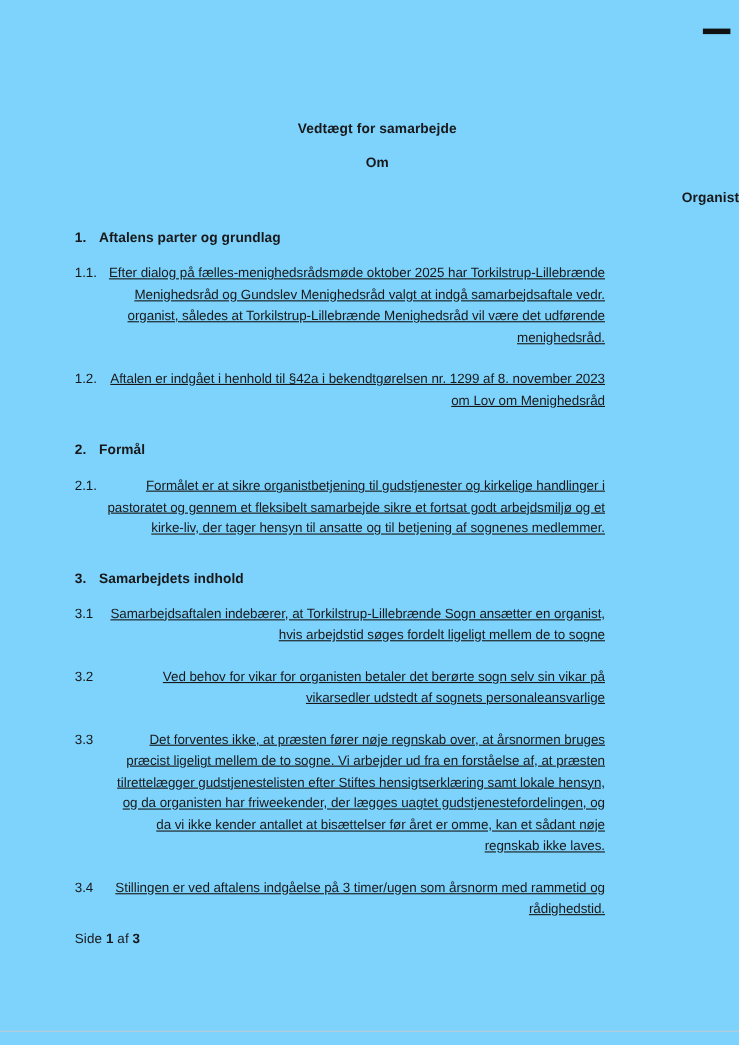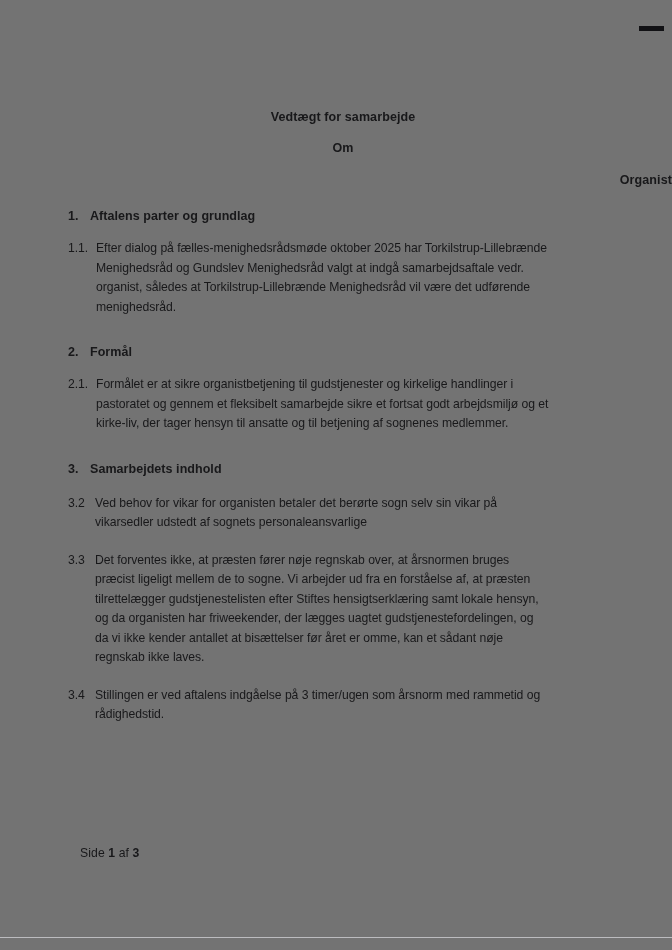--- a/index.html
+++ b/index.html
@@ -4,21 +4,21 @@
 <style>
   html, body {
     margin: 0;
     padding: 0;
     background: #ffffff;
   }
   .page {
     position: relative;
     width: 672px;
     height: 950px;
-    background: #737373;
+    background: #7dd3fc;
     overflow: hidden;
     font-family: "Liberation Sans", sans-serif;
     color: #18181a;
     -webkit-font-smoothing: antialiased;
   }
 
   
   .scan-bar {
     position: absolute;
     left: 639px;
@@ -98,32 +98,33 @@
   .item:last-child { margin-bottom: 0; }
   .item .num {
     position: absolute;
     left: 0;
     top: 0;
     white-space: pre;
   }
   .item .body {
     display: block;
     padding-left: 28px;
-    text-align: left;
+    text-align: right;
+    text-decoration: underline;
   }
   
   .sec3 .item .body { padding-left: 27px; }
 
   .sp-18 { margin-top: 18px; }
   .sp-22 { margin-top: 22px; }
 
   
   .footer {
     position: absolute;
-    left: 80px;
+    left: 68px;
     top: 846px;
     font-size: 12.2px;
     letter-spacing: .1px;
   }
   .footer b { font-weight: bold; }
 </style>
 </head>
 <body>
 
 <div class="page">
@@ -141,20 +142,24 @@
     <div class="section sp-22">
       <div class="section-heading">
         <span class="num">1.</span>
         <span class="label">Aftalens parter og grundlag</span>
       </div>
       <div class="items">
         <div class="item">
           <span class="num">1.1.</span>
           <span class="body">Efter dialog på fælles-menighedsrådsmøde oktober 2025 har Torkilstrup-Lillebrænde Menighedsråd og Gundslev Menighedsråd valgt at indgå samarbejdsaftale vedr. organist, således at Torkilstrup-Lillebrænde Menighedsråd vil være det udførende menighedsråd.</span>
         </div>
+        <div class="item sp-18">
+          <span class="num">1.2.</span>
+          <span class="body">Aftalen er indgået i henhold til §42a i bekendtgørelsen nr. 1299 af 8. november 2023 om Lov om Menighedsråd</span>
+        </div>
       </div>
     </div>
 
     <div class="section">
       <div class="section-heading">
         <span class="num">2.</span>
         <span class="label">Formål</span>
       </div>
       <div class="items">
         <div class="item">
@@ -163,20 +168,24 @@
         </div>
       </div>
     </div>
 
     <div class="section sec3">
       <div class="section-heading">
         <span class="num">3.</span>
         <span class="label">Samarbejdets indhold</span>
       </div>
       <div class="items">
+        <div class="item">
+          <span class="num">3.1</span>
+          <span class="body">Samarbejdsaftalen indebærer, at Torkilstrup-Lillebrænde Sogn ansætter en organist, hvis arbejdstid søges fordelt ligeligt mellem de to sogne</span>
+        </div>
         <div class="item sp-18">
           <span class="num">3.2</span>
           <span class="body">Ved behov for vikar for organisten betaler det berørte sogn selv sin vikar på vikarsedler udstedt af sognets personaleansvarlige</span>
         </div>
         <div class="item sp-18">
           <span class="num">3.3</span>
           <span class="body">Det forventes ikke, at præsten fører nøje regnskab over, at årsnormen bruges præcist ligeligt mellem de to sogne. Vi arbejder ud fra en forståelse af, at præsten tilrettelægger gudstjenestelisten efter Stiftes hensigtserklæring samt lokale hensyn, og da organisten har friweekender, der lægges uagtet gudstjenestefordelingen, og da vi ikke kender antallet at bisættelser før året er omme, kan et sådant nøje regnskab ikke laves.</span>
         </div>
         <div class="item sp-18">
           <span class="num">3.4</span>

